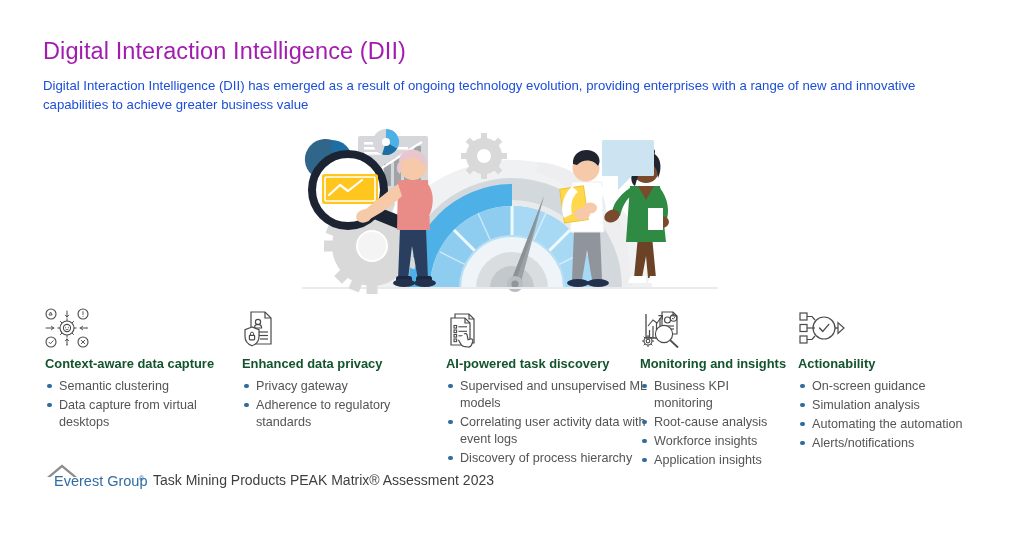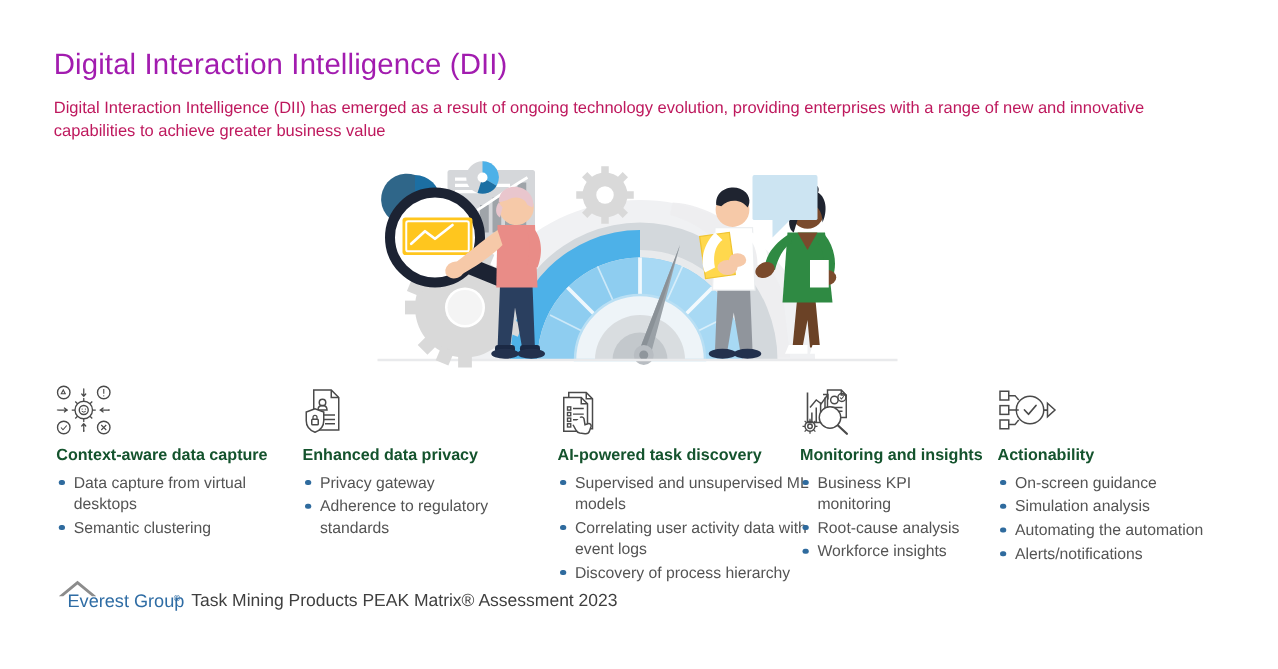--- a/index.html
+++ b/index.html
@@ -27,21 +27,21 @@
     letter-spacing: 0.1px;
     line-height: 1.1;
   }
   .slide-subtitle {
     position: absolute;
     left: 43px;
     top: 76px;
     width: 930px;
     font-size: 13.2px;
     font-weight: 400;
-    color: #be185d;
+    color: #1d4ed8;
     line-height: 1.45;
   }
 
   
   .illustration {
     position: absolute;
     left: 300px;
     top: 118px;
     width: 420px;
     height: 192px;
@@ -347,22 +347,22 @@
         </g>
         <g stroke-width="0.8" stroke-dasharray="1.4 1.6">
           <line x1="22" y1="36" x2="22" y2="39"></line>
           <line x1="0.5" y1="20" x2="2.5" y2="20"></line>
           <line x1="41.5" y1="20" x2="43.5" y2="20"></line>
         </g>
       </svg>
     </div>
     <div class="col-heading">Context-aware data capture</div>
     <ul class="col-list">
+      <li>Semantic clustering</li>
       <li>Data capture from virtual desktops</li>
-      <li>Semantic clustering</li>
     </ul>
   </div>
 
   <div class="col" style="left:242px; width:162px;">
     <div class="col-icon">
       <svg width="38" height="40" viewBox="0 0 38 40" fill="none" stroke="#4a4a4a" stroke-width="1.2">
 
         <path d="M9 4 h14 l6 6 v26 h-20 z" fill="#ffffff"></path>
         <path d="M23 4 v6 h6"></path>
 
@@ -456,20 +456,21 @@
 
         <circle cx="24" cy="26" r="8.6" fill="#ffffff"></circle>
         <line x1="30.4" y1="32.4" x2="37.5" y2="39" stroke-width="1.8" stroke-linecap="round"></line>
       </svg>
     </div>
     <div class="col-heading">Monitoring and insights</div>
     <ul class="col-list">
       <li>Business KPI monitoring</li>
       <li>Root-cause analysis</li>
       <li>Workforce insights</li>
+      <li>Application insights</li>
     </ul>
   </div>
 
   <div class="col" style="left:798px; width:165px;">
     <div class="col-icon">
       <svg width="48" height="40" viewBox="0 0 48 40" fill="none" stroke="#4a4a4a" stroke-width="1.2">
 
         <rect x="2" y="5" width="7" height="7"></rect>
         <rect x="2" y="16.5" width="7" height="7"></rect>
         <rect x="2" y="28" width="7" height="7"></rect>

